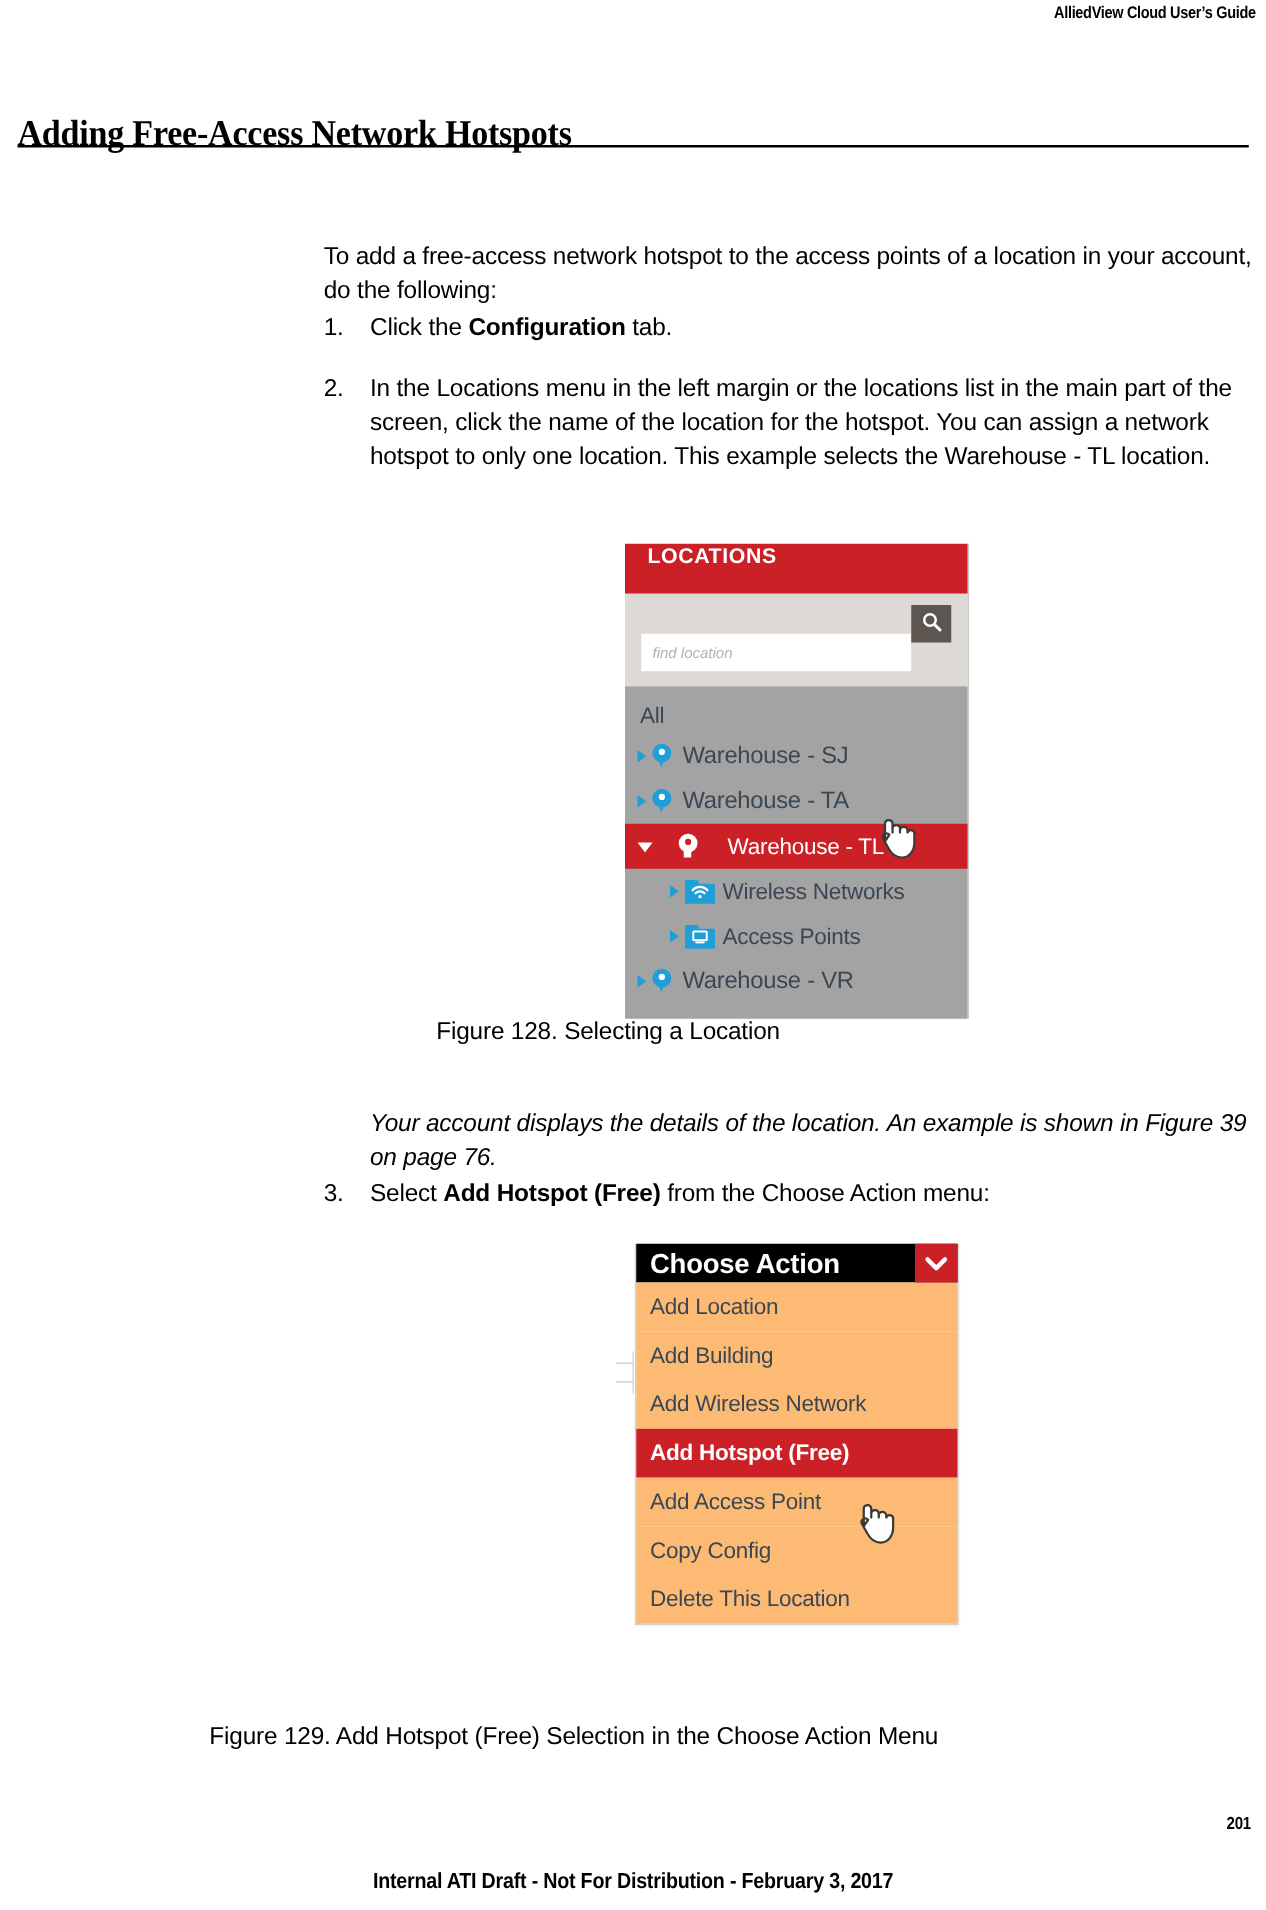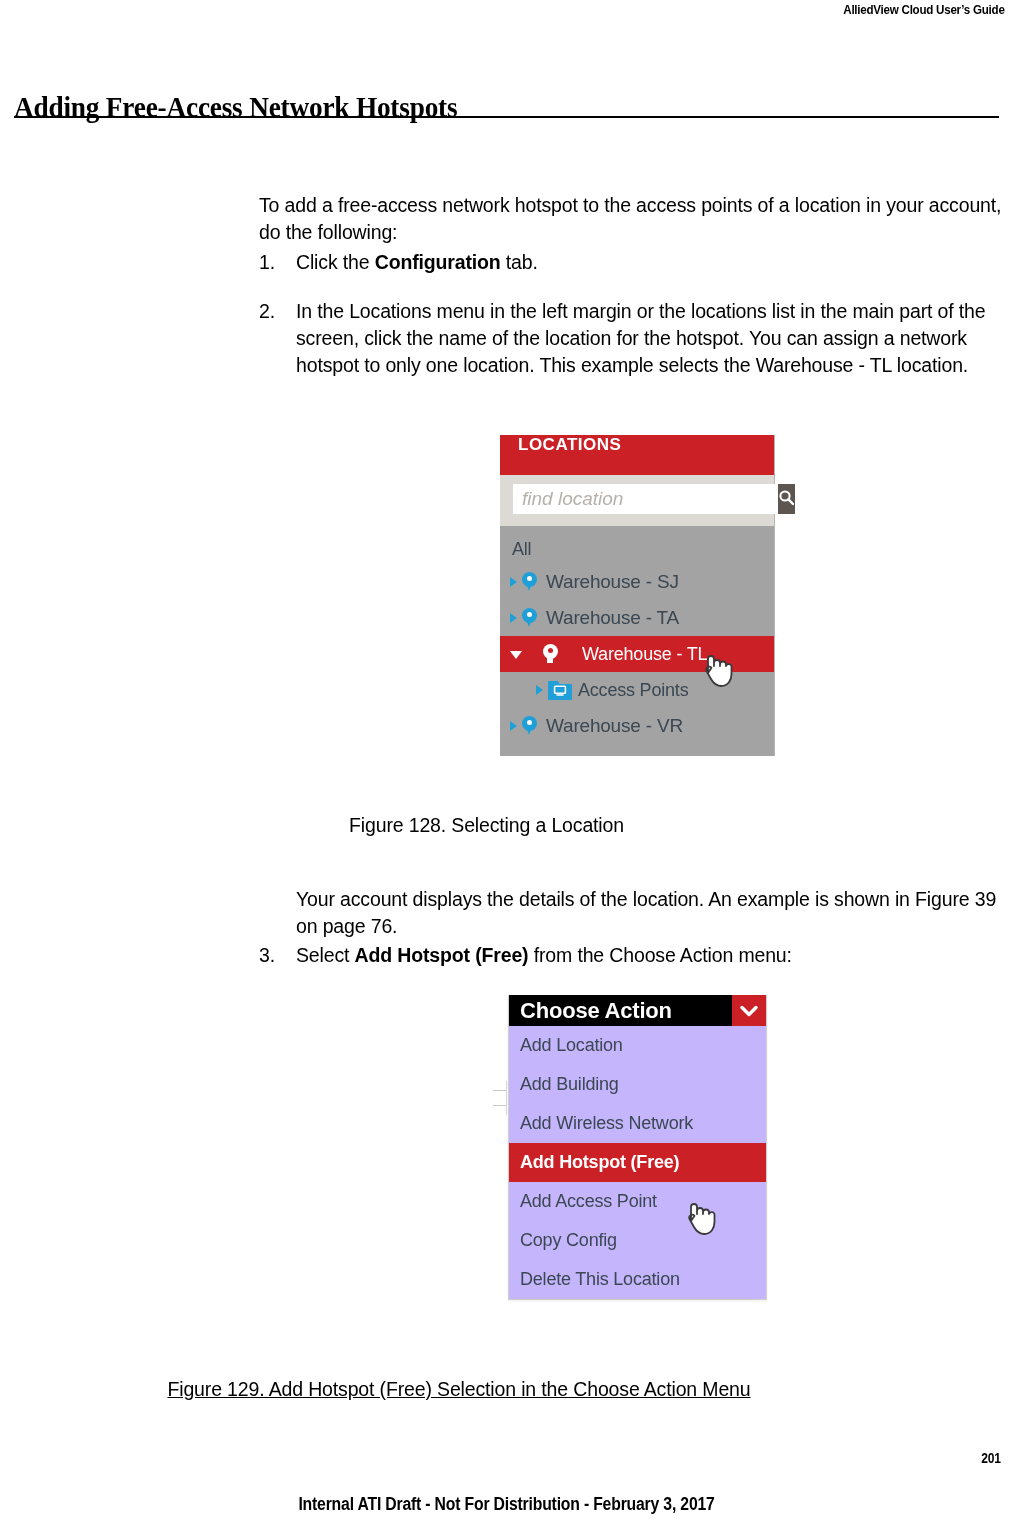--- a/index.html
+++ b/index.html
@@ -75,31 +75,32 @@
   #step-2 { left: 259px; top: 298px; width: 755px; }
   #step-3 { left: 259px; top: 942px; width: 755px; }
 
   .note-para {
     position: absolute;
     left: 296px; top: 866px;
     width: 718px;
     font-size: 19.5px;
     line-height: 27px;
     letter-spacing: -0.15px;
+    font-style: italic;
   }
 
   .fig-caption {
     position: absolute;
     text-align: center;
     font-size: 19.5px;
     letter-spacing: -0.15px;
     white-space: nowrap;
   }
   #fig-caption-128 { left: 4px; top: 814px; width: 935px; padding-left: 30px; }
-  #fig-caption-129 { left: 0; top: 1378px; width: 918px; text-decoration: underline; }
+  #fig-caption-129 { left: 0; top: 1378px; width: 918px; }
 
   
   .page-number {
     position: absolute;
     right: 12px; top: 1450px;
     font-size: 14px;
     font-weight: 700;
     letter-spacing: -0.2px;
     transform: scaleX(0.86);
     transform-origin: right top;
@@ -142,24 +143,25 @@
     display: flex;
     align-items: stretch;
   }
   .loc-search-input {
     flex: 1;
     height: 30px;
     border: none;
     outline: none;
     background: #ffffff;
     font-family: "Liberation Sans", sans-serif;
-    font-size: 19px;
+    font-size: 12px;
     font-style: italic;
     color: #6f6a66;
     padding: 0 9px;
+    margin-top: 23px;
   }
   .loc-search-input::placeholder {
     color: #b6b0ab;
     font-style: italic;
     opacity: 1;
   }
   .loc-search-btn {
     width: 32px; height: 30px;
     background: #5c5550;
     border: none;
@@ -304,21 +306,21 @@
   }
   .action-item {
     height: 39px;
     display: flex;
     align-items: center;
     padding-left: 11px;
     font-size: 18px;
     color: #3b4752;
     letter-spacing: -0.2px;
     white-space: nowrap;
-    background: #c4b5fd;
+    background: #fdba74;
   }
   .action-item.highlight {
     background: #cc2027;
     color: #ffffff;
     font-weight: 700;
     position: relative;
   }
   
   .menu-artifact {
     position: absolute;
@@ -400,20 +402,33 @@
     </div>
 
     <div class="tree-row selected">
       <span class="twisty open"></span>
       <span class="pin">
           <span class="hole"></span>
         </span>
       <span>Warehouse - TL</span>
     </div>
 
+    <div class="tree-row child">
+      <span class="twisty"></span>
+      <span class="folder">
+        <span class="tab"></span>
+          <span class="body"></span>
+        <svg width="14" height="11" viewBox="0 0 14 11">
+          <path d="M1 4.2 A8 8 0 0 1 13 4.2" fill="none" stroke="#ffffff" stroke-width="1.7" stroke-linecap="round"></path>
+          <path d="M3.4 6.6 A5 5 0 0 1 10.6 6.6" fill="none" stroke="#ffffff" stroke-width="1.7" stroke-linecap="round"></path>
+          <circle cx="7" cy="9.3" r="1.3" fill="#ffffff"></circle>
+        </svg>
+      </span>
+      <span>Wireless Networks</span>
+    </div>
 
     <div class="tree-row child">
       <span class="twisty"></span>
       <span class="folder">
         <span class="tab"></span>
           <span class="body"></span>
         <svg width="14" height="11" viewBox="0 0 14 11">
           <rect x="1.6" y="1.2" width="10.8" height="7" rx="0.7" fill="none" stroke="#ffffff" stroke-width="1.6"></rect>
           <line x1="4" y1="10" x2="10" y2="10" stroke="#ffffff" stroke-width="1.6" stroke-linecap="round"></line>
         </svg>

